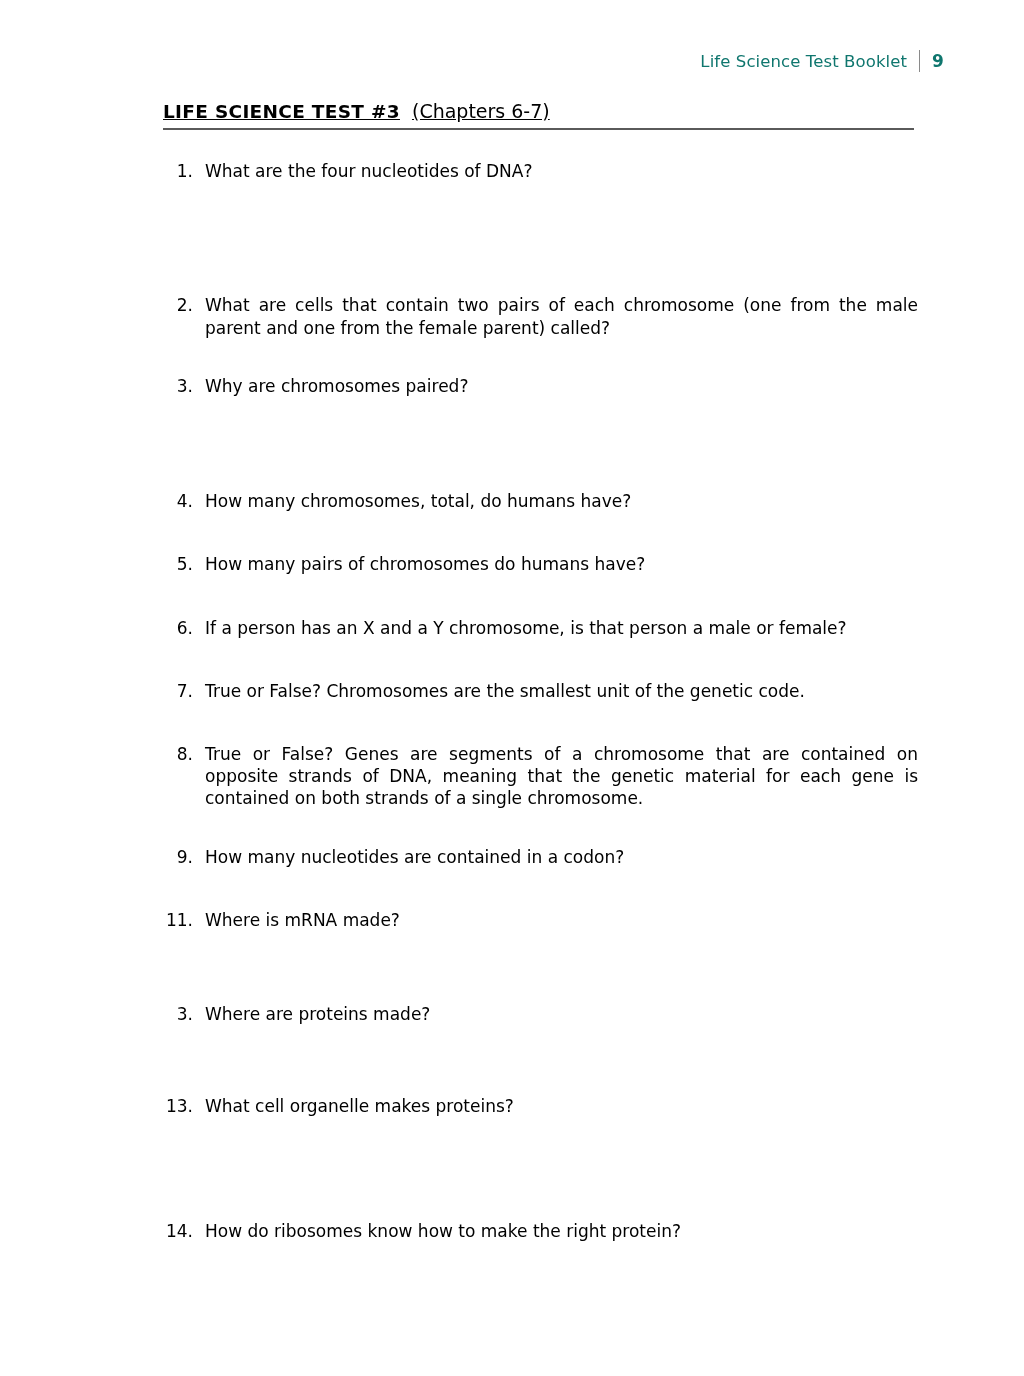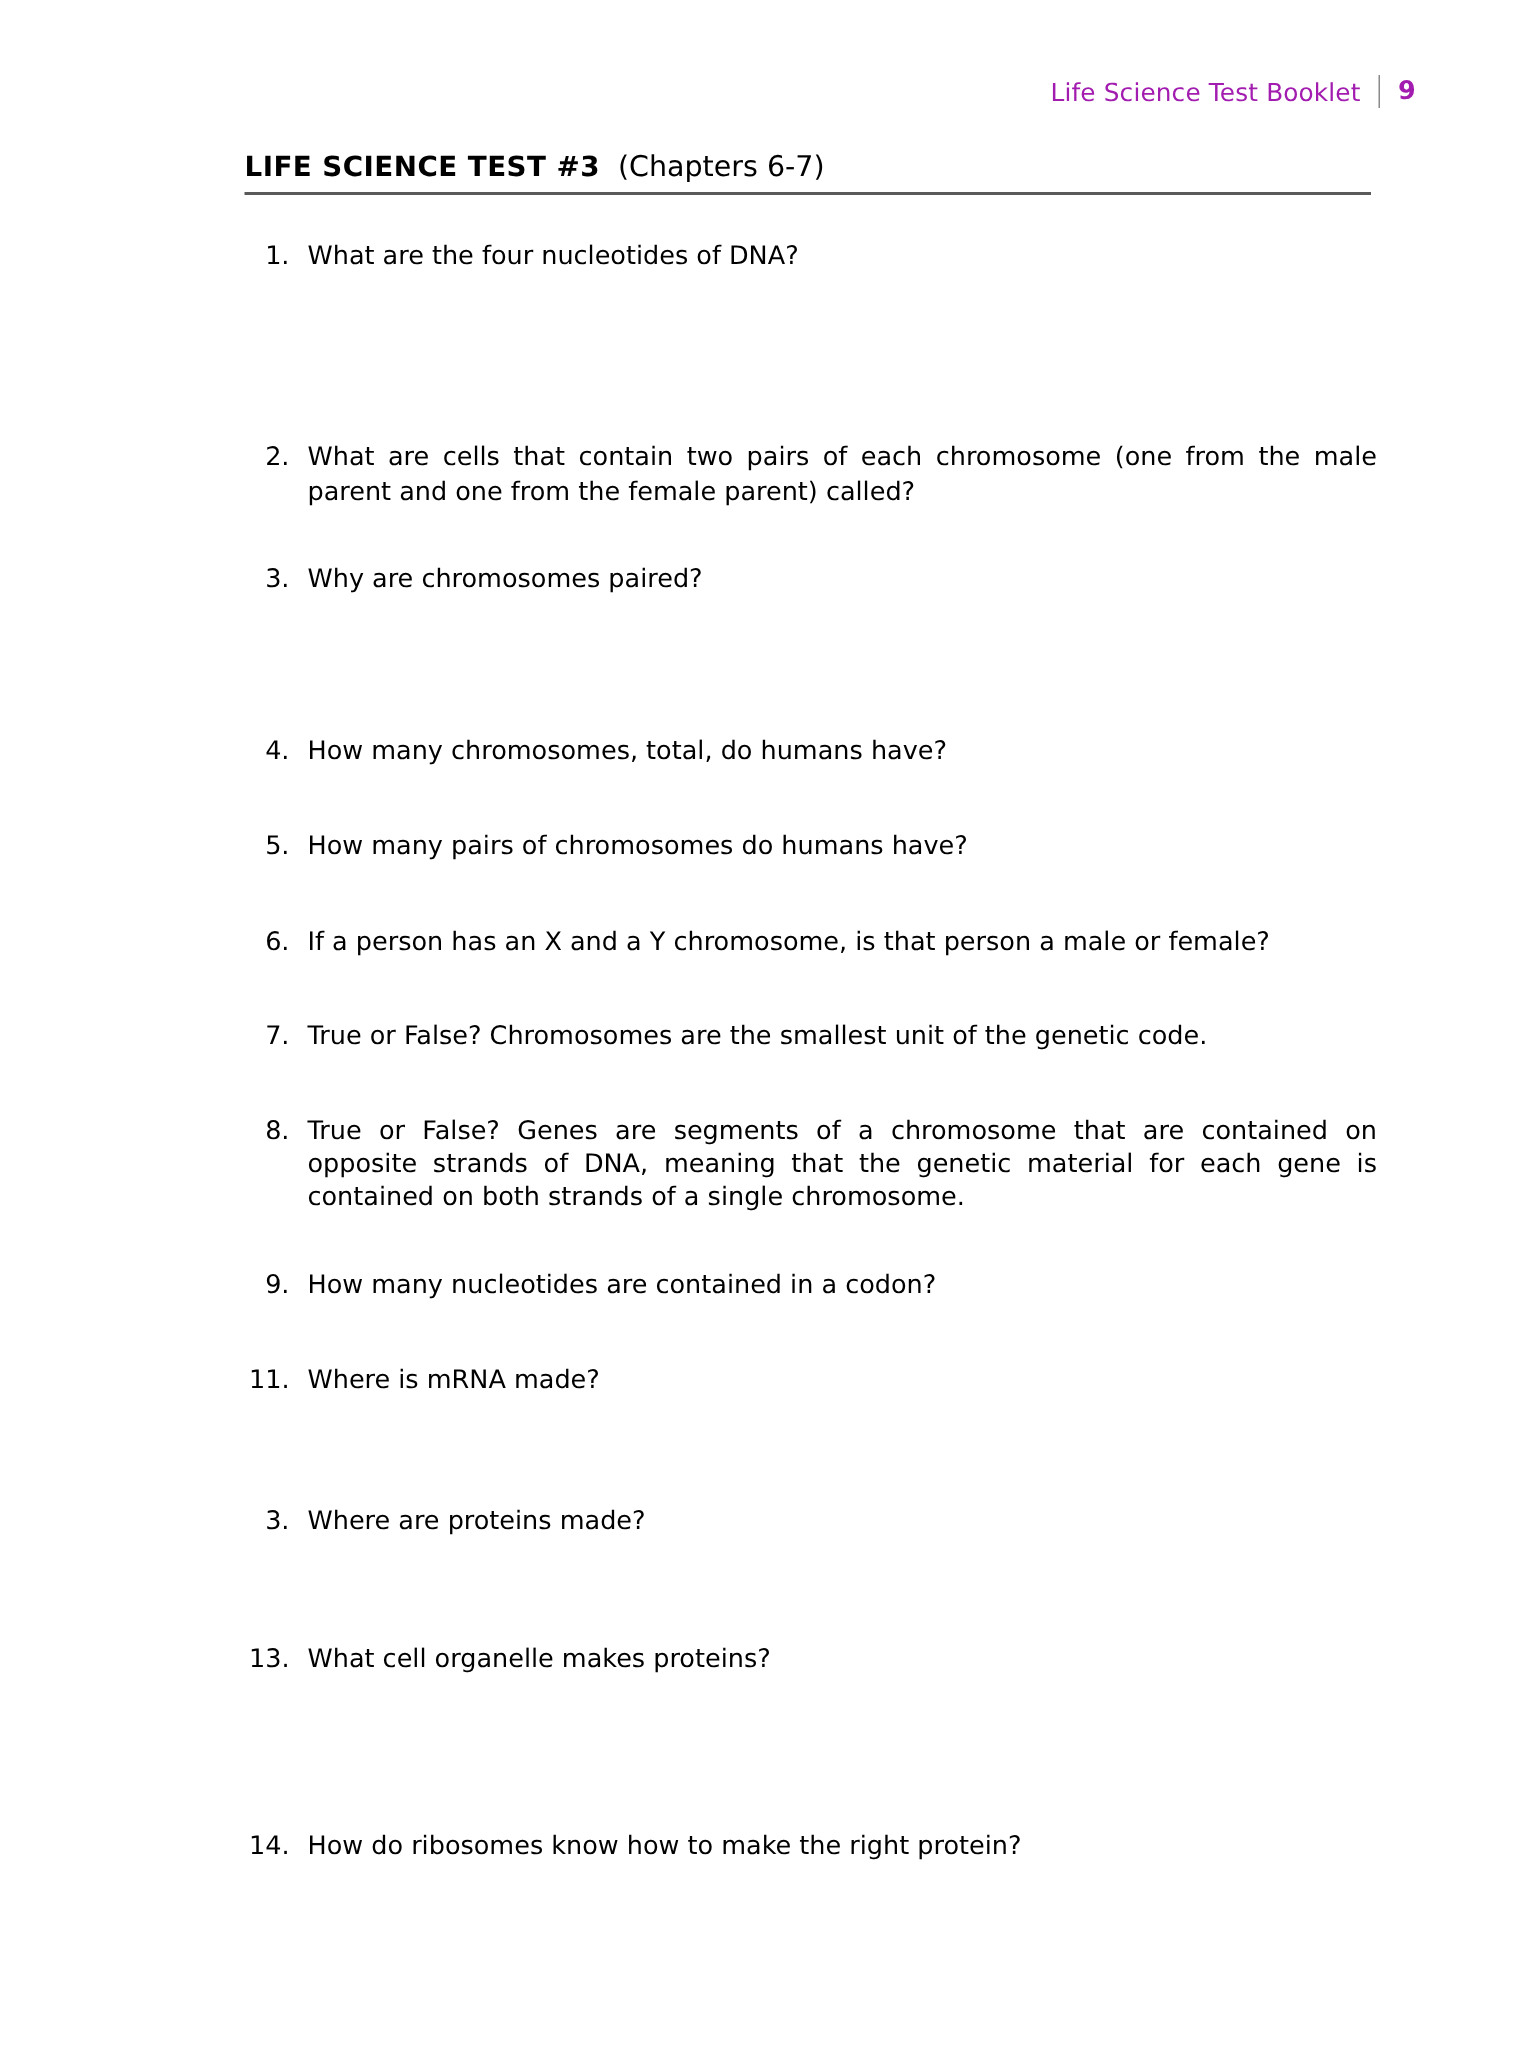--- a/index.html
+++ b/index.html
@@ -22,21 +22,21 @@
   }
 
   
   .running-header {
     position: absolute;
     top: 50px;
     right: 80px;
     display: flex;
     align-items: center;
     font-size: 16.5px;
-    color: #a21caf;
+    color: #0f766e;
     letter-spacing: 0.1px;
   }
   .running-header .rh-title {
     padding-right: 12px;
   }
   .running-header .rh-rule {
     width: 1px;
     height: 22px;
     background: #8a8a8a;
   }
@@ -50,20 +50,21 @@
   .title-block {
     position: absolute;
     top: 100px;
     left: 163px;
     right: 110px;
   }
   .title-line {
     display: flex;
     align-items: center;
     white-space: nowrap;
+    text-decoration: underline;
   }
   .title-main {
     font-weight: bold;
     font-size: 18.5px;
     letter-spacing: 0.3px;
   }
   .title-sub {
     font-size: 19px;
     padding-left: 12px;
   }

